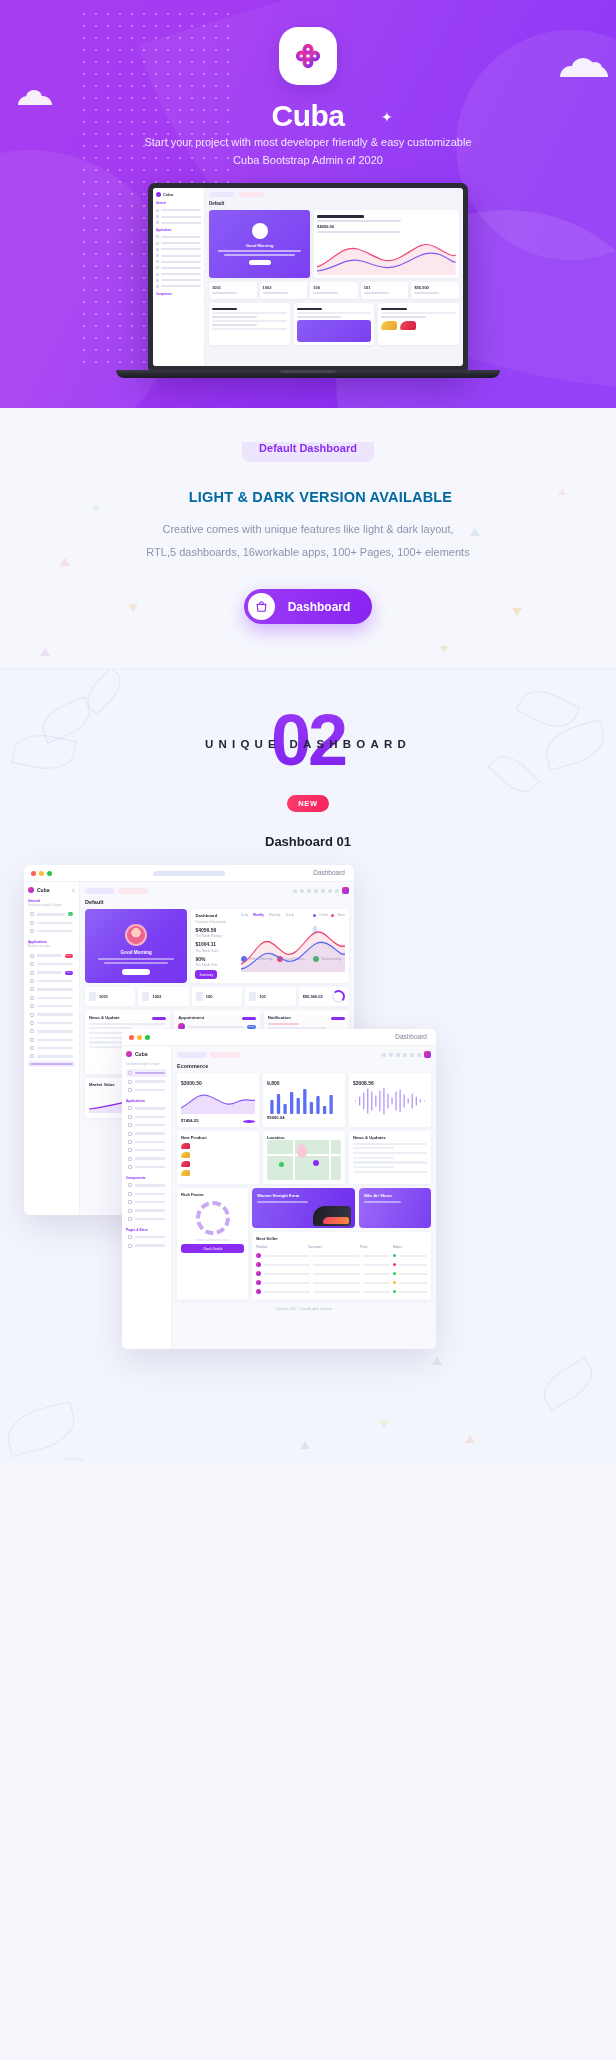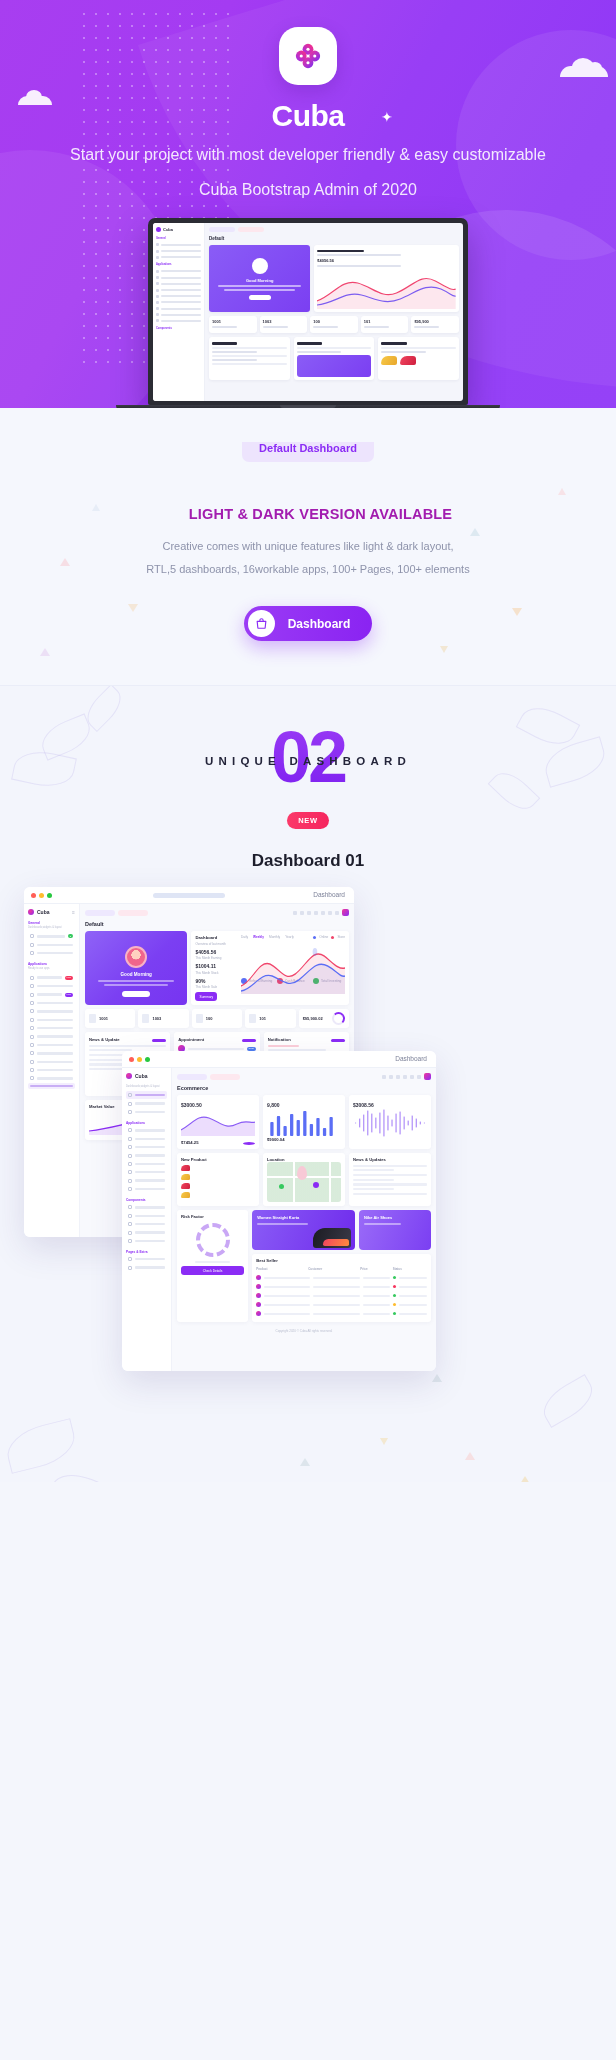--- a/index.html
+++ b/index.html
@@ -88,22 +88,21 @@
   .hero-title {
     margin-top: 14px;
     font-size: 30px; font-weight: bold; color: #ffffff;
     letter-spacing: -0.5px;
   }
   .sparkle {
     position: absolute; left: 381px; top: 110px;
     color:#fff; font-size: 14px; line-height: 1;
   }
   .hero-sub {
-    margin-top: 9px;
-    font-size: 16px; color: rgba(255,255,255,0.88);
+    font-size: 11px; color: rgba(255,255,255,0.88);
     line-height: 1.65;
   }
 
   
   .laptop-wrap {
     position: relative; z-index: 6;
     margin: 14px auto 0; width: 320px;
   }
   .laptop-screen {
     background: #2b2c34;
@@ -180,22 +179,22 @@
   .pill-dash {
     display: inline-block;
     background: #ede4fd;
     color: #8b2cf5;
     font-weight: bold;
     font-size: 11px;
     padding: 8px 17px;
     border-radius: 7px;
   }
   .headline {
-    margin-top: 44px;
-    font-size: 14.5px; font-weight: bold; color: #a21caf;
+    margin-top: 27px;
+    font-size: 14.5px; font-weight: bold; color: #0369a1;
     letter-spacing: 0.2px;
     padding-left: 25px;
   }
   .para {
     margin-top: 13px;
     font-size: 11px; color: #8e93ab; line-height: 2.05;
   }
   .btn-cta {
     display: inline-flex; align-items: center;
     margin-top: 26px;
@@ -246,21 +245,21 @@
   }
   .badge-new {
     display:inline-block;
     background: linear-gradient(95deg,#fb3a6a,#f5255e);
     color:#fff; font-size:7.5px; font-weight:bold;
     padding:4px 11px; border-radius:9px;
     letter-spacing:.6px;
     margin-top: 16px;
   }
   .dash-title {
-    font-size: 17px; font-weight:bold; color:#1d1e2c; margin-top: 22px;
+    font-size: 13px; font-weight:bold; color:#1d1e2c; margin-top: 22px;
   }
   .dash-title.low { margin-top: 14px; }
 
   
   .mockstage { position: relative; height: 555px; margin-top: 16px; }
   .browser {
     position: absolute;
     background: #fbfcfe;
     border-radius: 6px;
     box-shadow: 0 12px 34px rgba(54,38,116,0.13);

